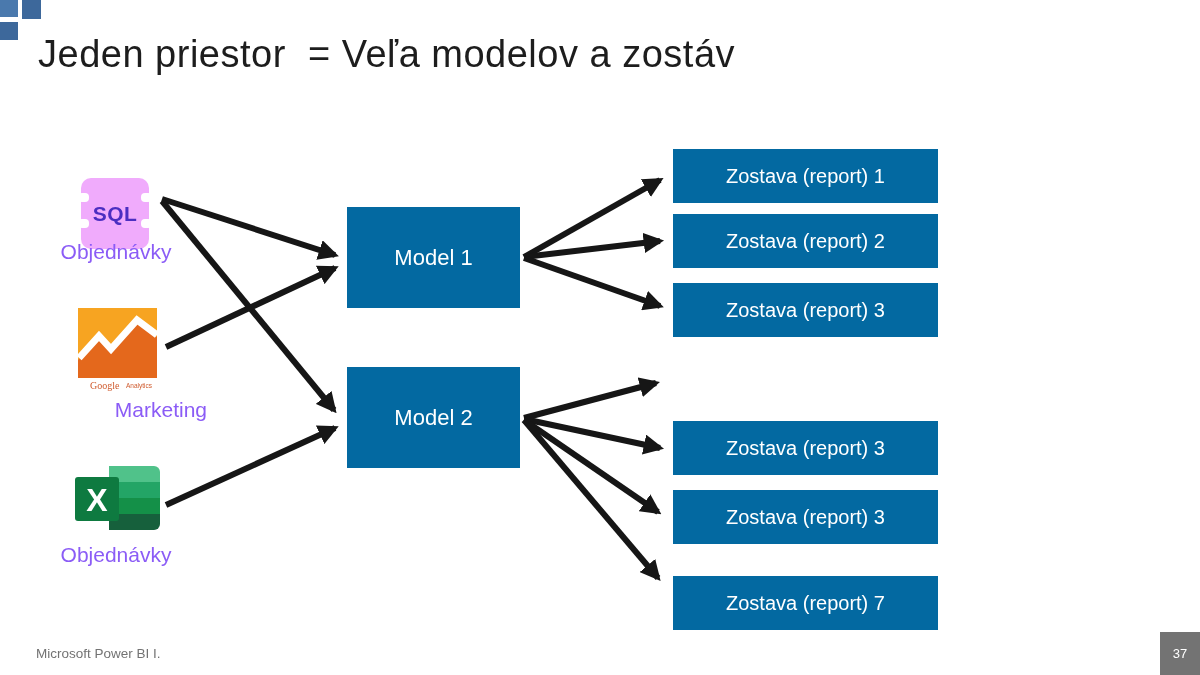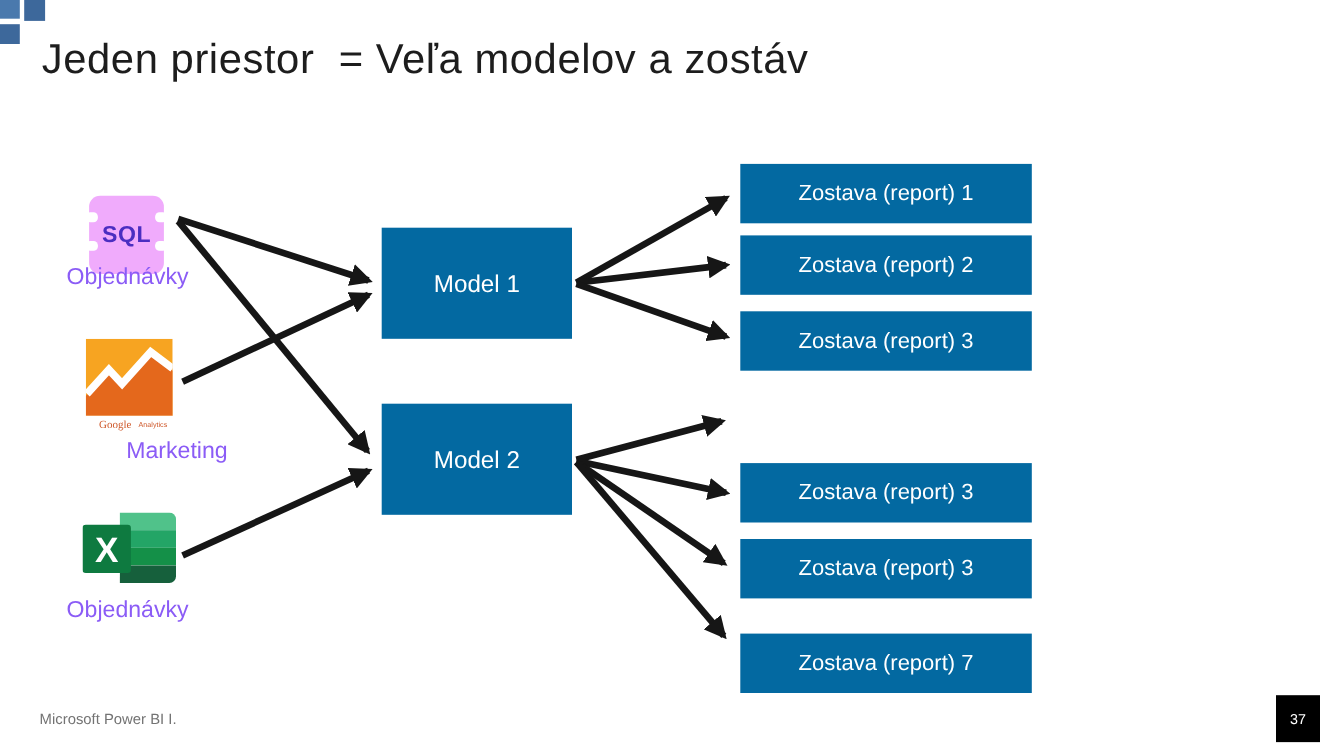--- a/index.html
+++ b/index.html
@@ -36,21 +36,21 @@
   .bluebox{position:absolute;background:#0369a1;color:#fff;display:flex;
            align-items:center;justify-content:center;}
   .model{left:347px;width:173px;height:101px;font-size:22px;}
   .model1{top:207px;} .model2{top:367px;}
   .report{left:673px;width:265px;height:54px;font-size:20px;}
 
   
   .arrows{position:absolute;left:0;top:0;width:1200px;height:675px;pointer-events:none;}
 
   .footer{position:absolute;left:36px;top:646px;font-size:13.5px;color:#737373;}
-  .pagebadge{position:absolute;left:1160px;top:632px;width:40px;height:43px;background:#000000;
+  .pagebadge{position:absolute;left:1160px;top:632px;width:40px;height:43px;background:#737373;
              color:#fff;font-size:13px;display:flex;align-items:center;justify-content:center;}
 </style>
 </head>
 <body>
 
 <div class="slide">
 
   <div class="sq sq1"></div>
   <div class="sq sq2"></div>
   <div class="sq sq3"></div>

